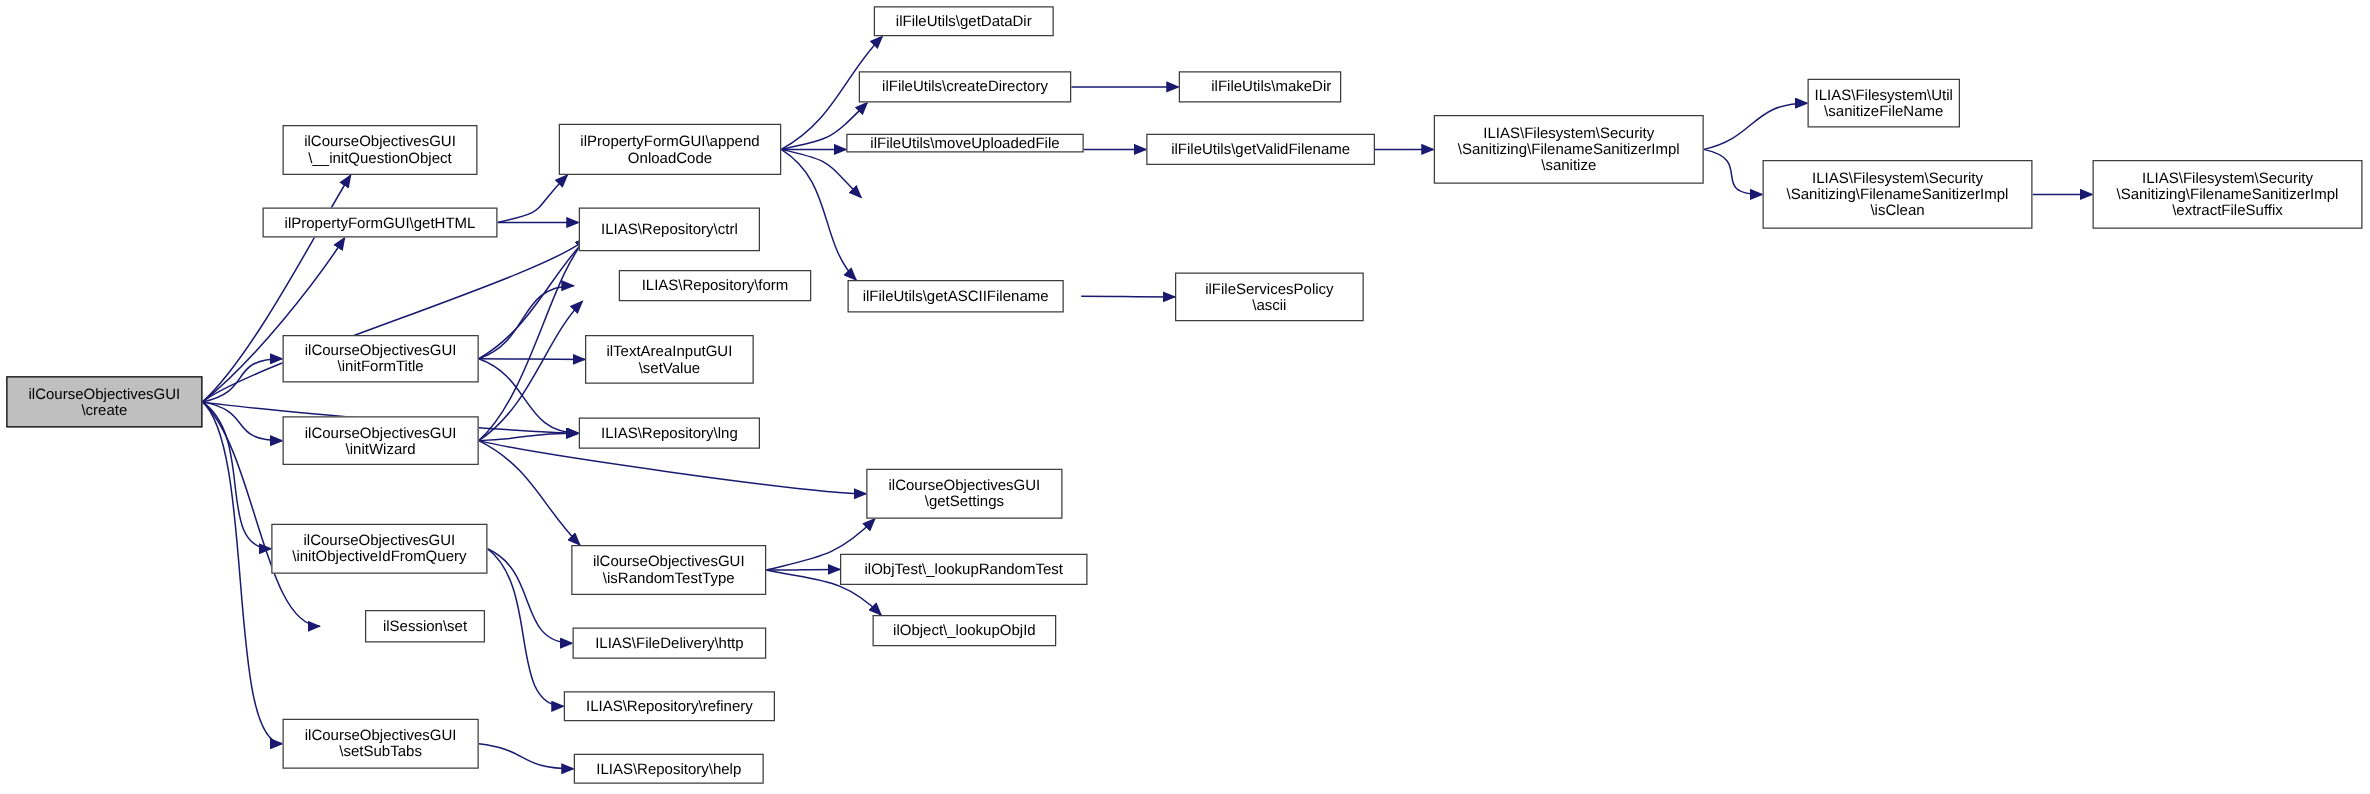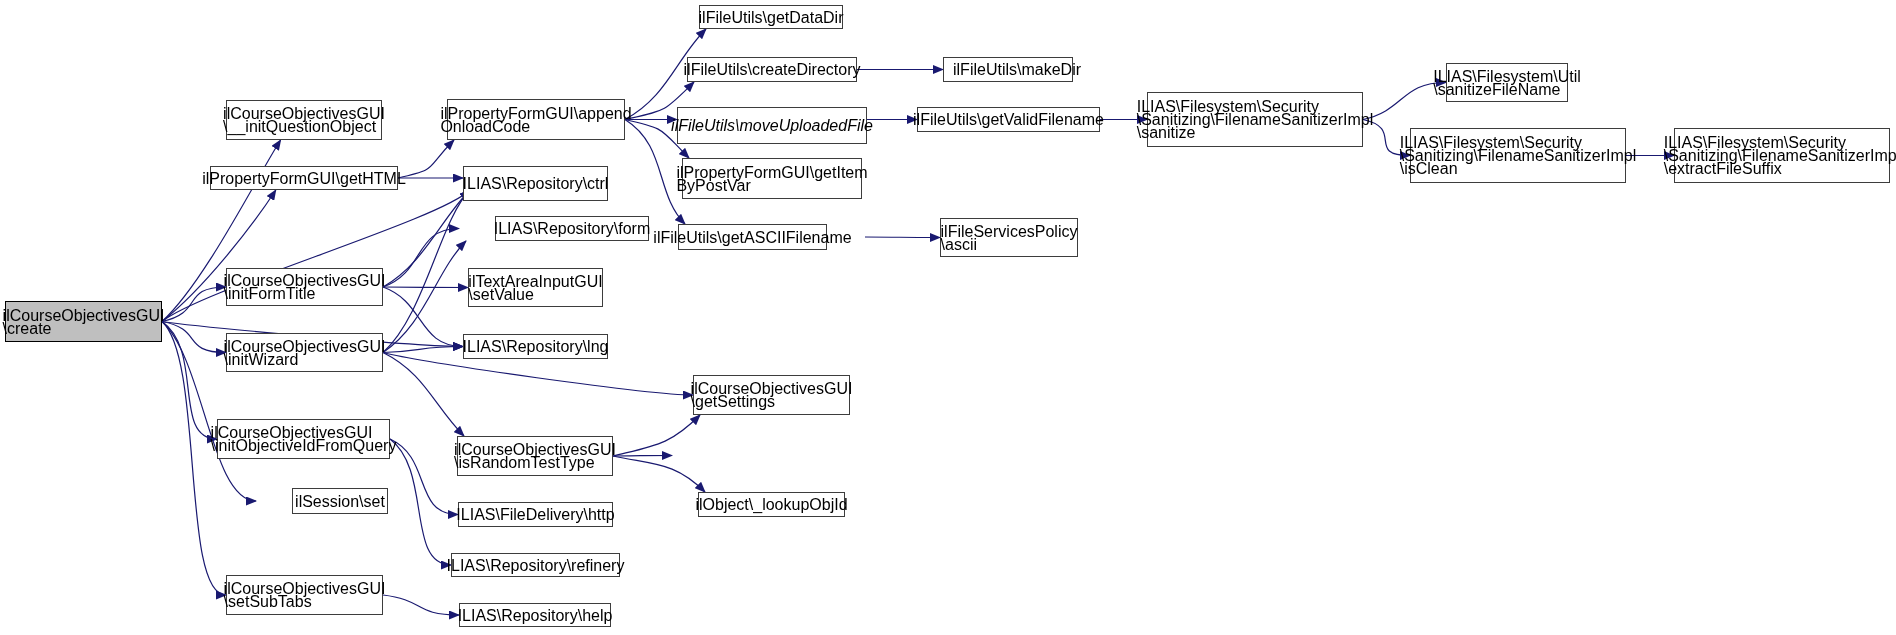--- a/index.html
+++ b/index.html
@@ -10,25 +10,26 @@
     font-family:"Liberation Sans","DejaVu Sans",sans-serif;
     overflow:hidden;
   }
   #edges{position:absolute;left:0;top:0;width:1896px;height:635px;}
   .node{
     position:absolute;
     box-sizing:border-box;
     background:#ffffff;
     border:1px solid #3d3d3d;
     color:#000000;
-    font-size:16px;
+    font-size:12px;
     line-height:13px;
     display:flex;
     align-items:center;
     justify-content:center;
+    text-align:center;
     white-space:pre-line;
     cursor:pointer;
     z-index:2;
   }
   .node.focus{
     background:#bfbfbf;
     border:1.5px solid #000000;
   }
 </style>
 </head>
@@ -104,29 +105,28 @@
 \setValue</div>
     <div class="node" style="left: 463px; top: 334px; width: 145px; height: 25px; border-color: rgb(61, 61, 61);">ILIAS\Repository\lng</div>
     <div class="node" style="left: 457px; top: 436px; width: 156px; height: 40px; border-color: rgb(61, 61, 61);">ilCourseObjectivesGUI
 \isRandomTestType</div>
     <div class="node" style="left: 458px; top: 502px; width: 155px; height: 25px; border-color: rgb(61, 61, 61);">ILIAS\FileDelivery\http</div>
     <div class="node" style="left: 451px; top: 553px; width: 169px; height: 24px; border-color: rgb(61, 61, 61);">ILIAS\Repository\refinery</div>
     <div class="node" style="left: 459px; top: 603px; width: 152px; height: 24px; border-color: rgb(61, 61, 61);">ILIAS\Repository\help</div>
     <div class="node" style="left: 699px; top: 5px; width: 144px; height: 24px; border-color: rgb(61, 61, 61);">ilFileUtils\getDataDir</div>
     <div class="node" style="left: 687px; top: 57px; width: 170px; height: 25px; border-color: rgb(61, 61, 61);">ilFileUtils\createDirectory</div>
     <div class="node" style="left: 943px; top: 57px; width: 130px; height: 25px; border-color: rgb(61, 61, 61); padding-left: 18px;">ilFileUtils\makeDir</div>
-    <div class="node" style="left: 677px; top: 107px; width: 190px; height: 37px; border-color: rgb(61, 61, 61); font-style: italic;">ilFileUtils\moveUploadedFile</div>
+    <div class="node" style="left: 677px; top: 107px; width: 190px; height: 15px; border-color: rgb(61, 61, 61);">ilFileUtils\moveUploadedFile</div>
     <div class="node" style="left: 917px; top: 107px; width: 183px; height: 25px; border-color: rgb(61, 61, 61);">ilFileUtils\getValidFilename</div>
-    <div class="node" style="left: 682px; top: 158px; width: 180px; height: 41px; border-color: rgb(61, 61, 61);">ilPropertyFormGUI\getItem
-ByPostVar</div>
-    <div class="node" style="left: 678px; top: 224px; width: 149px; height: 26px; border-color: rgb(61, 61, 61);">ilFileUtils\getASCIIFilename</div>
-    <div class="node" style="left: 940px; top: 218px; width: 138px; height: 39px; border-color: rgb(61, 61, 61);">ilFileServicesPolicy
+    <div class="node" style="left: 678px; top: 224px; width: 173px; height: 26px; border-color: rgb(61, 61, 61);">ilFileUtils\getASCIIFilename</div>
+    <div class="node" style="left: 940px; top: 218px; width: 151px; height: 39px; border-color: rgb(61, 61, 61);">ilFileServicesPolicy
 \ascii</div>
     <div class="node" style="left: 693px; top: 375px; width: 157px; height: 40px; border-color: rgb(61, 61, 61);">ilCourseObjectivesGUI
 \getSettings</div>
+    <div class="node" style="left: 672px; top: 443px; width: 198px; height: 25px; border-color: rgb(61, 61, 61);">ilObjTest\_lookupRandomTest</div>
     <div class="node" style="left: 698px; top: 492px; width: 147px; height: 25px; border-color: rgb(61, 61, 61);">ilObject\_lookupObjId</div>
     <div class="node" style="left: 1147px; top: 92px; width: 216px; height: 55px; border-color: rgb(61, 61, 61);">ILIAS\Filesystem\Security
 \Sanitizing\FilenameSanitizerImpl
 \sanitize</div>
     <div class="node" style="left: 1446px; top: 63px; width: 122px; height: 39px; border-color: rgb(61, 61, 61);">ILIAS\Filesystem\Util
 \sanitizeFileName</div>
     <div class="node" style="left: 1410px; top: 128px; width: 216px; height: 55px; border-color: rgb(61, 61, 61);">ILIAS\Filesystem\Security
 \Sanitizing\FilenameSanitizerImpl
 \isClean</div>
     <div class="node" style="left: 1674px; top: 128px; width: 216px; height: 55px; border-color: rgb(61, 61, 61);">ILIAS\Filesystem\Security

